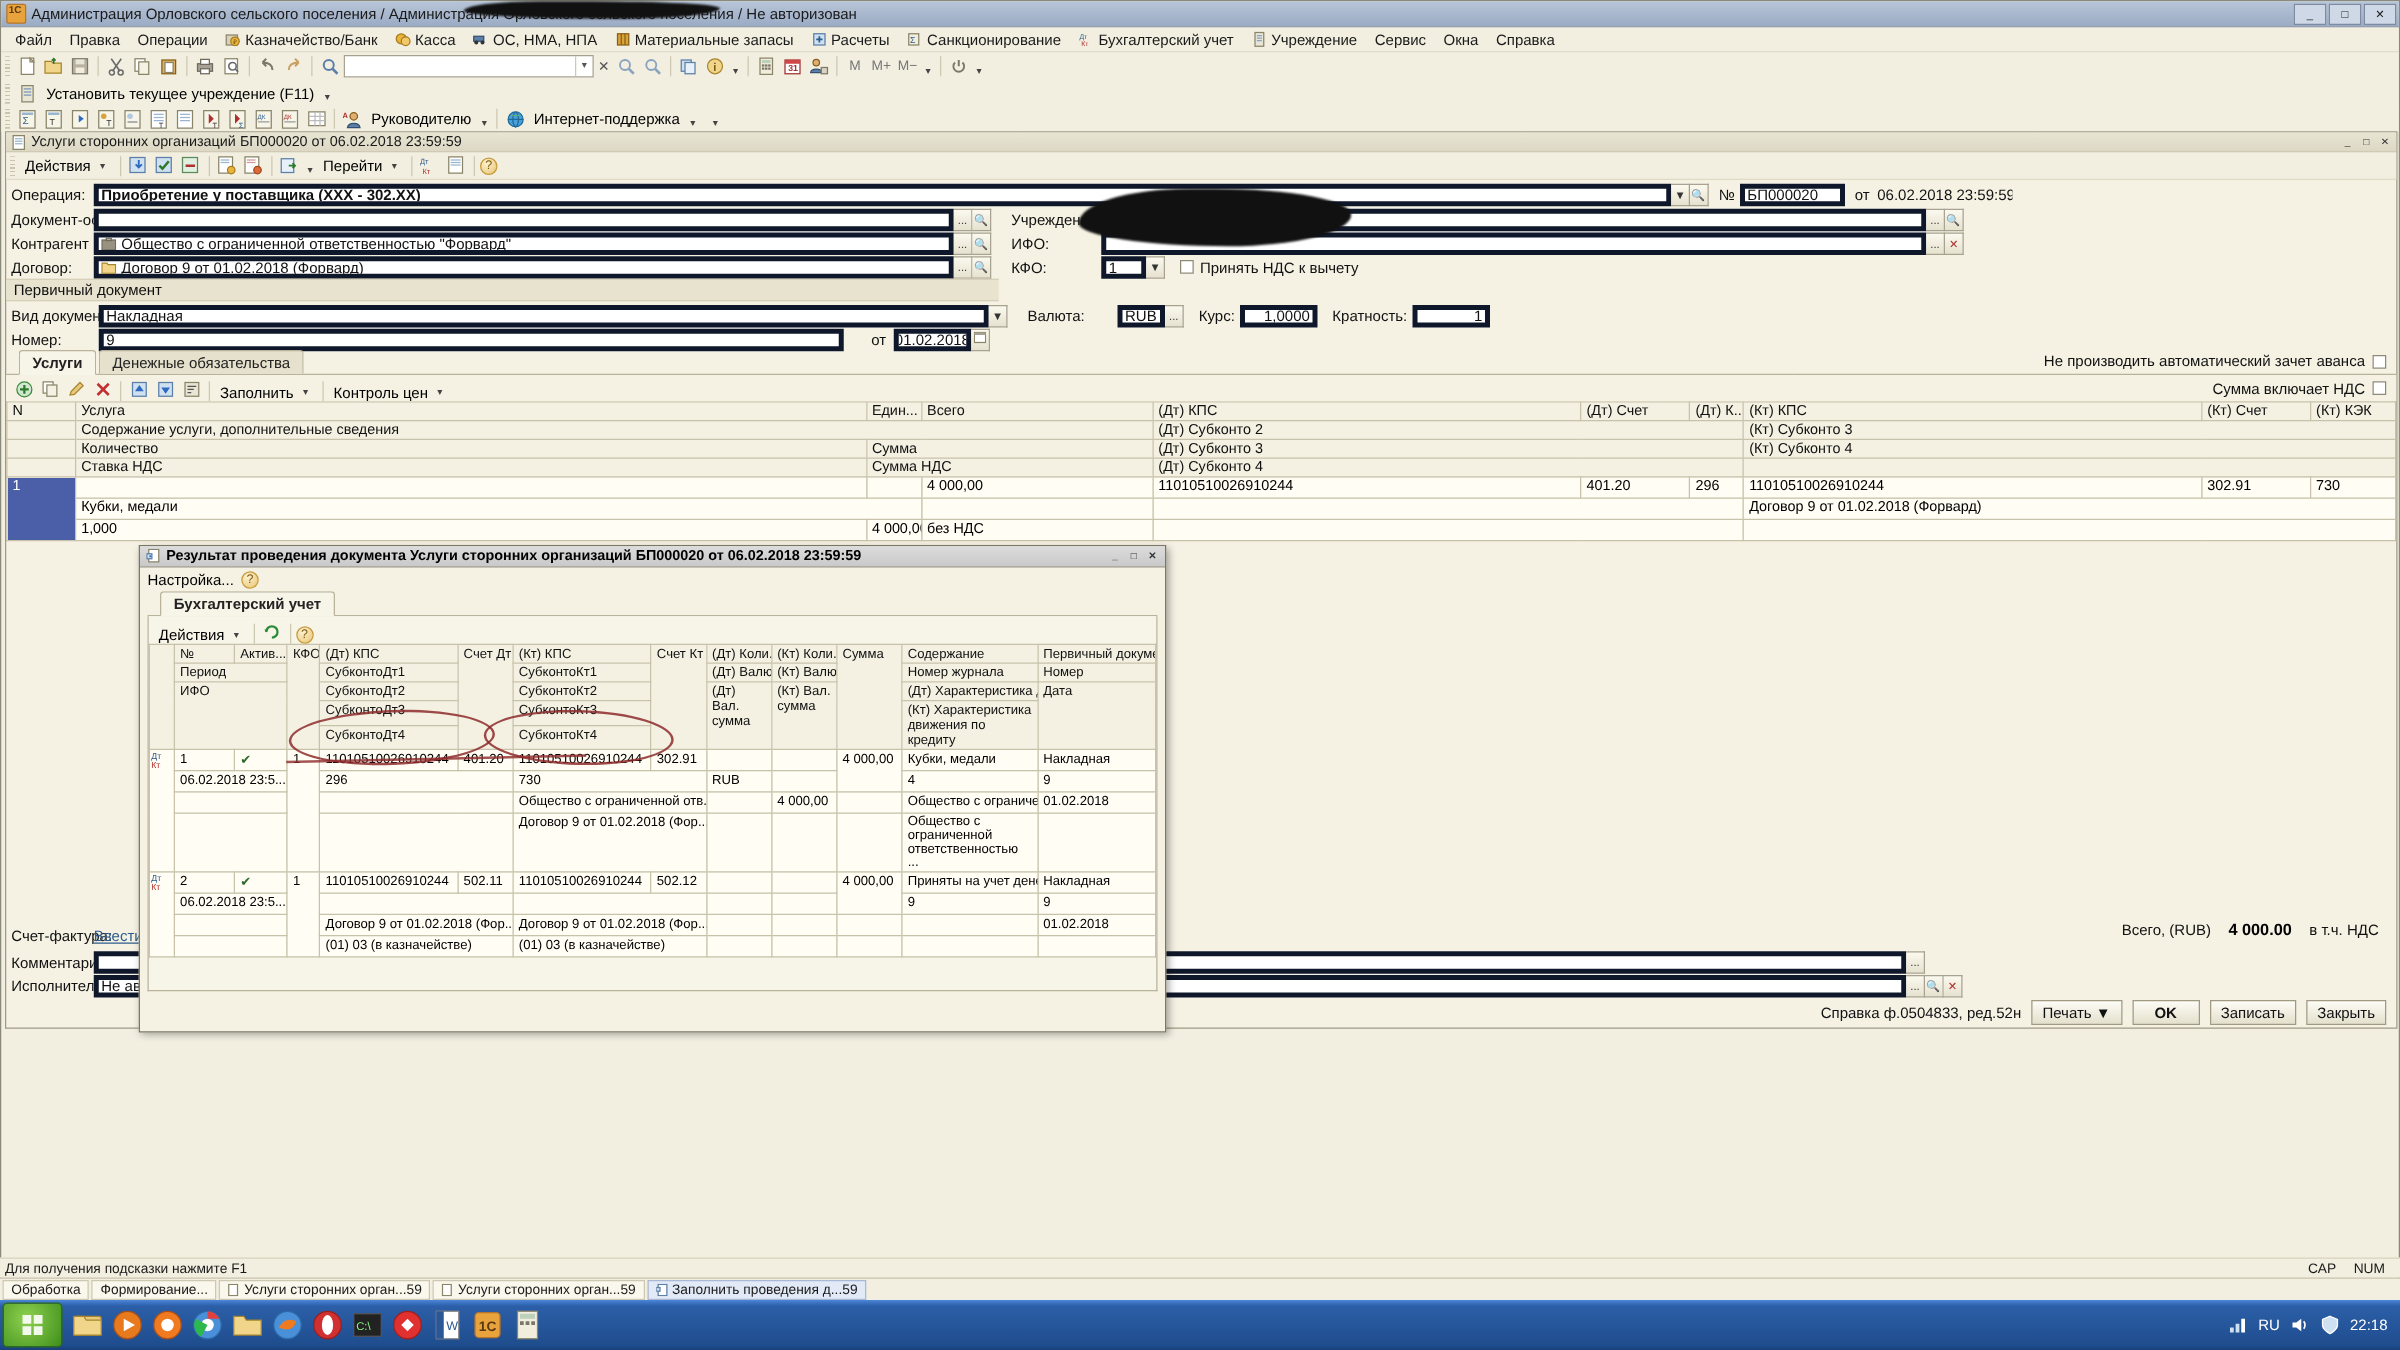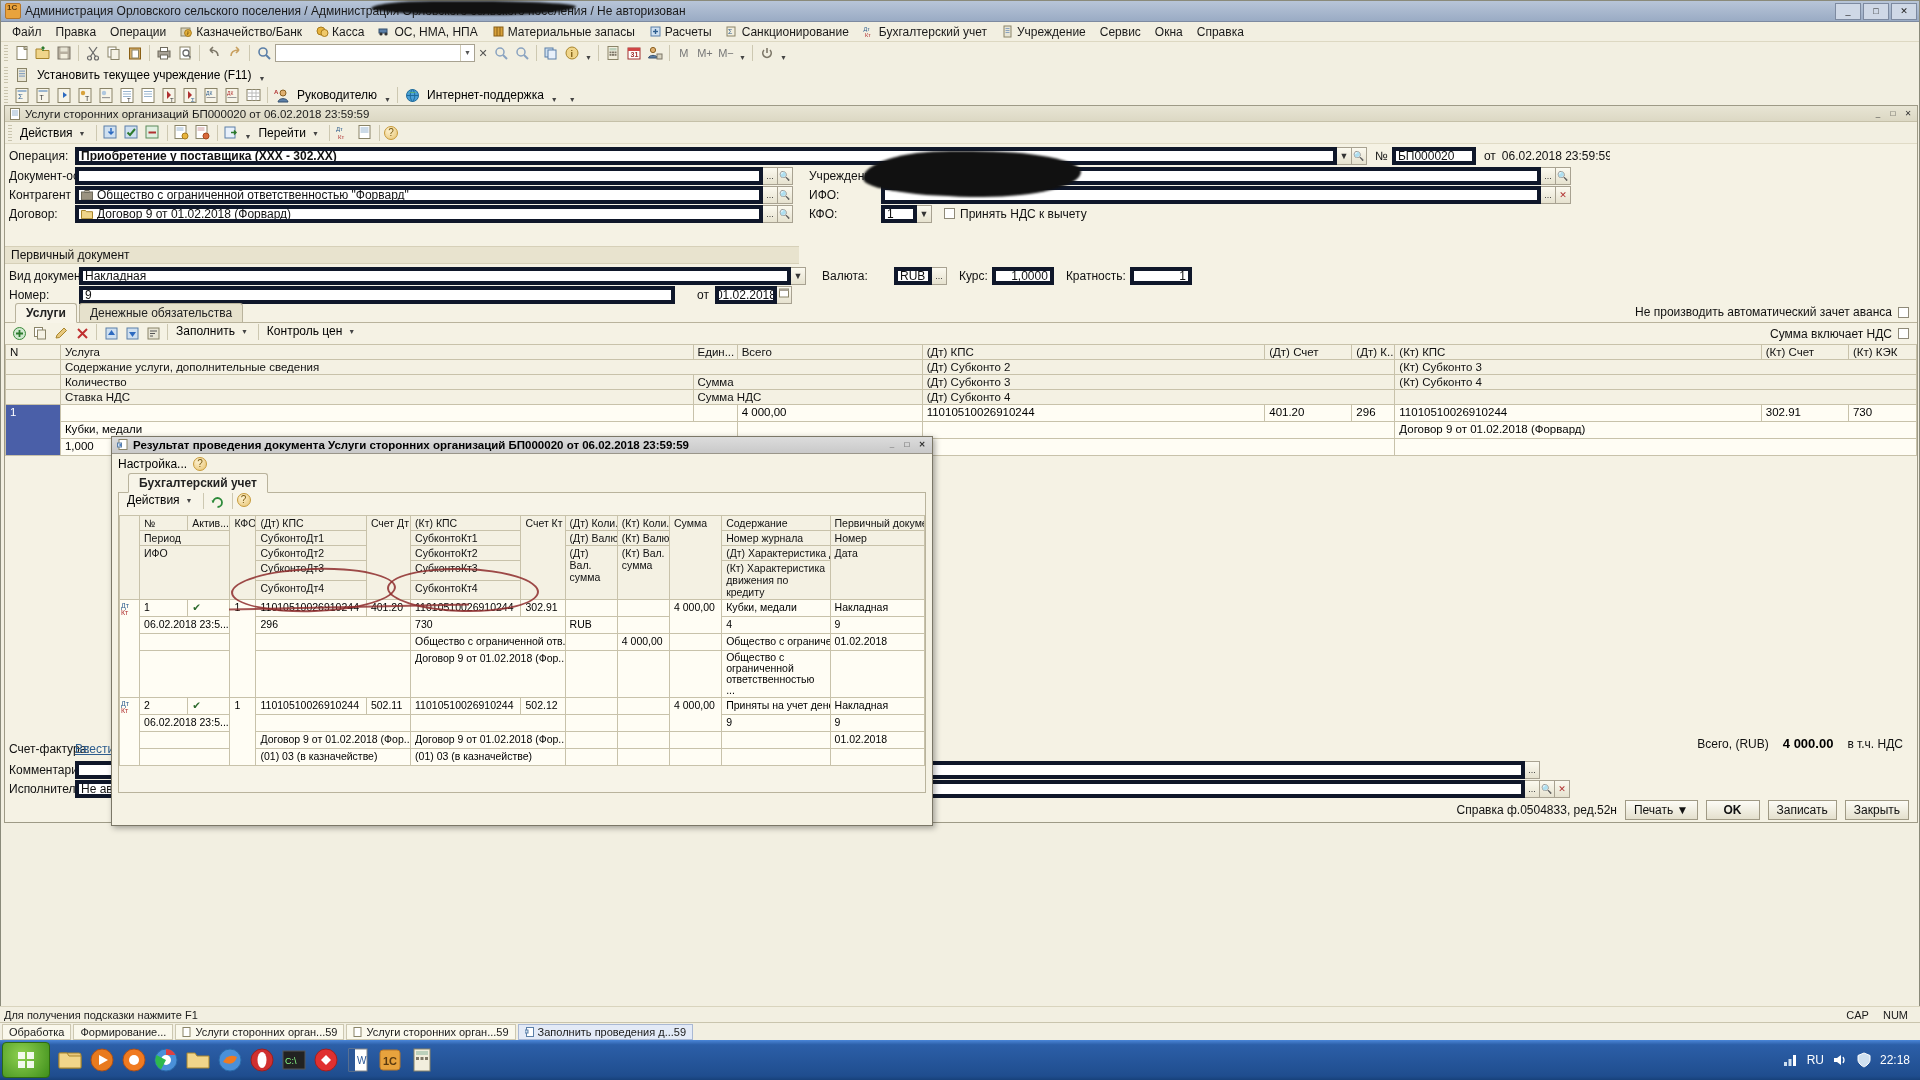--- a/index.html
+++ b/index.html
@@ -118,35 +118,35 @@
     color: #111; overflow: hidden; white-space: nowrap;
   }
   .finput.bold { font-weight: bold; }
   .fbtn {
     width: 15px; height: 18px; flex: none; background: linear-gradient(#fbf9ef,#e6e2cf);
     border: 1px solid #a8a291; border-left: none; font-size: 9px; text-align: center;
     line-height: 16px; color: #333;
   }
   .sect-title {
     background: #e8e3ce; font-size: 12px; padding: 1px 6px; color: #111;
-    border-top: 1px solid #d6d0b8; border-bottom: 1px solid #d6d0b8; margin-top: 23px;
+    border-top: 1px solid #d6d0b8; border-bottom: 1px solid #d6d0b8;
   }
   .chk { width:11px;height:11px;background:#fff;border:1px solid #8f8a78; display:inline-block; vertical-align:-1px;}
 
   
   .tabs { display:flex; align-items:flex-end; height:19px; padding-left:10px; border-bottom:1px solid #b9b39c; }
   .tab {
     padding: 2px 10px 2px 10px; font-size: 12px; border: 1px solid #b9b39c;
     border-bottom: none; background: #e6e1cc; margin-right: 2px;
     border-radius: 3px 3px 0 0; color:#222;
   }
   .tab.active { background: #f7f4e8; border-bottom: 1px solid #f7f4e8; margin-bottom:-1px; font-weight:bold; }
 
   
-  .grid-tb { height:20px; display:flex; align-items:flex-start; gap:1px; padding-left:4px; background:#f5f2e4; }
+  .grid-tb { height:20px; display:flex; align-items:flex-end; gap:1px; padding-left:4px; background:#f5f2e4; }
   table.grid { border-collapse: collapse; width: 100%; font-size: 11.5px; table-layout: fixed; }
   table.grid th, table.grid td {
     border: 1px solid #c8c2aa; padding: 1px 4px; text-align: left;
     font-weight: normal; vertical-align: top; overflow: hidden; white-space: nowrap;
   }
   table.grid th { background: #f4f1e3; color: #111; }
   table.grid td { background: #fffdf4; height: 17px; }
   td.num, th.num { text-align: right; }
   .rowsel { background: #4a5fa8 !important; }
 

